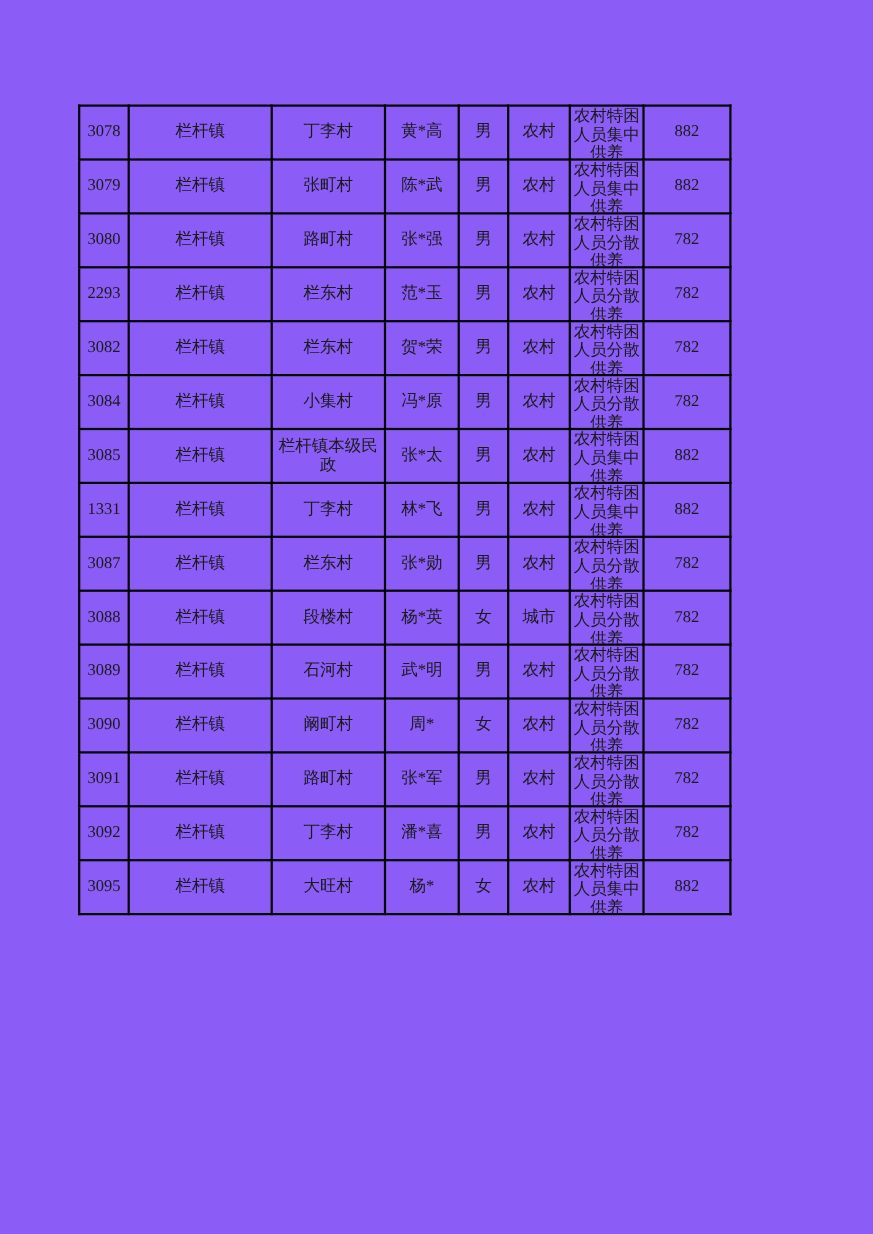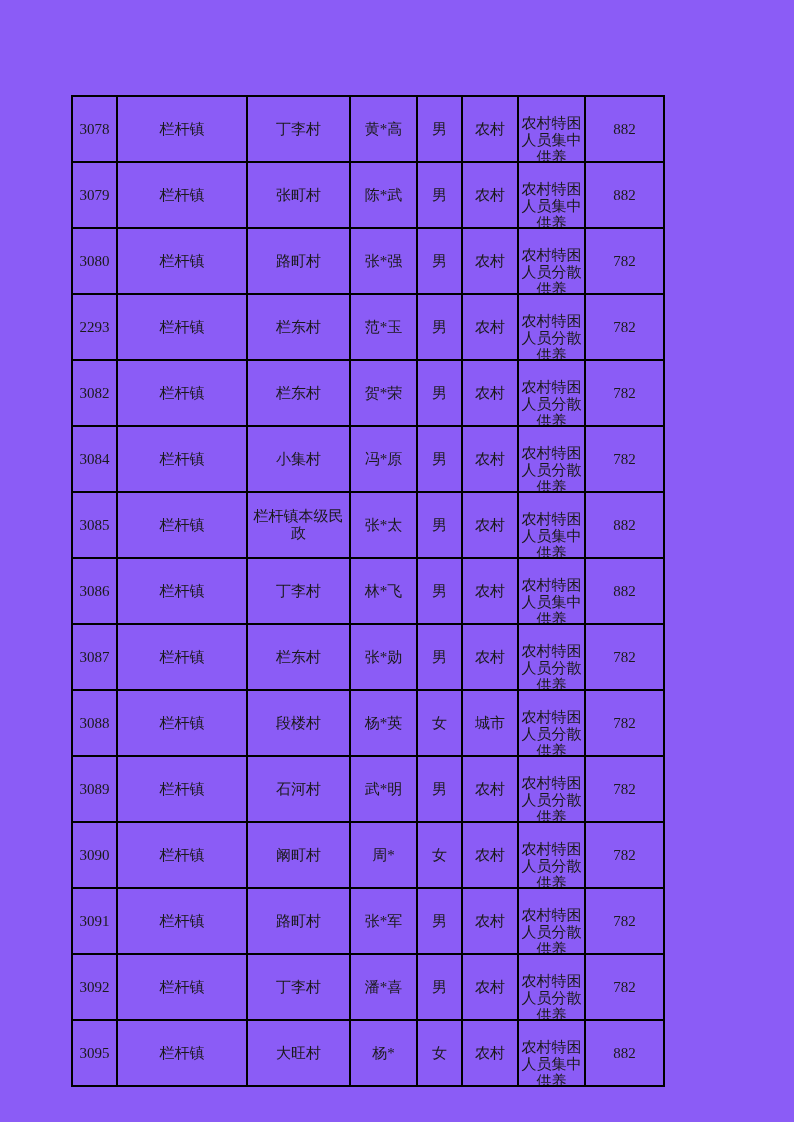--- a/index.html
+++ b/index.html
@@ -42,21 +42,21 @@
   table.benefits tr {
     height: 49px;
   }
   td.cat {
     vertical-align: top;
     padding: 0;
   }
   td.cat .clip {
     height: 46px;
     overflow: hidden;
-    padding-top: 18px;
+    padding-top: 0;
   }
   td.cat .clip span {
     display: block;
     text-align: center;
     word-break: break-all;
     line-height: 17px;
   }
 </style>
 </head>
 <body>
@@ -166,21 +166,21 @@
     <td>男</td>
     <td>农村</td>
     <td class="cat">
       <div class="clip">
         <span>农村特困人员集中供养</span>
       </div>
     </td>
     <td>882</td>
   </tr>
         <tr>
-    <td>3086</td>
+    <td>1331</td>
     <td>栏杆镇</td>
     <td>丁李村</td>
     <td>林*飞</td>
     <td>男</td>
     <td>农村</td>
     <td class="cat">
       <div class="clip">
         <span>农村特困人员集中供养</span>
       </div>
     </td>

